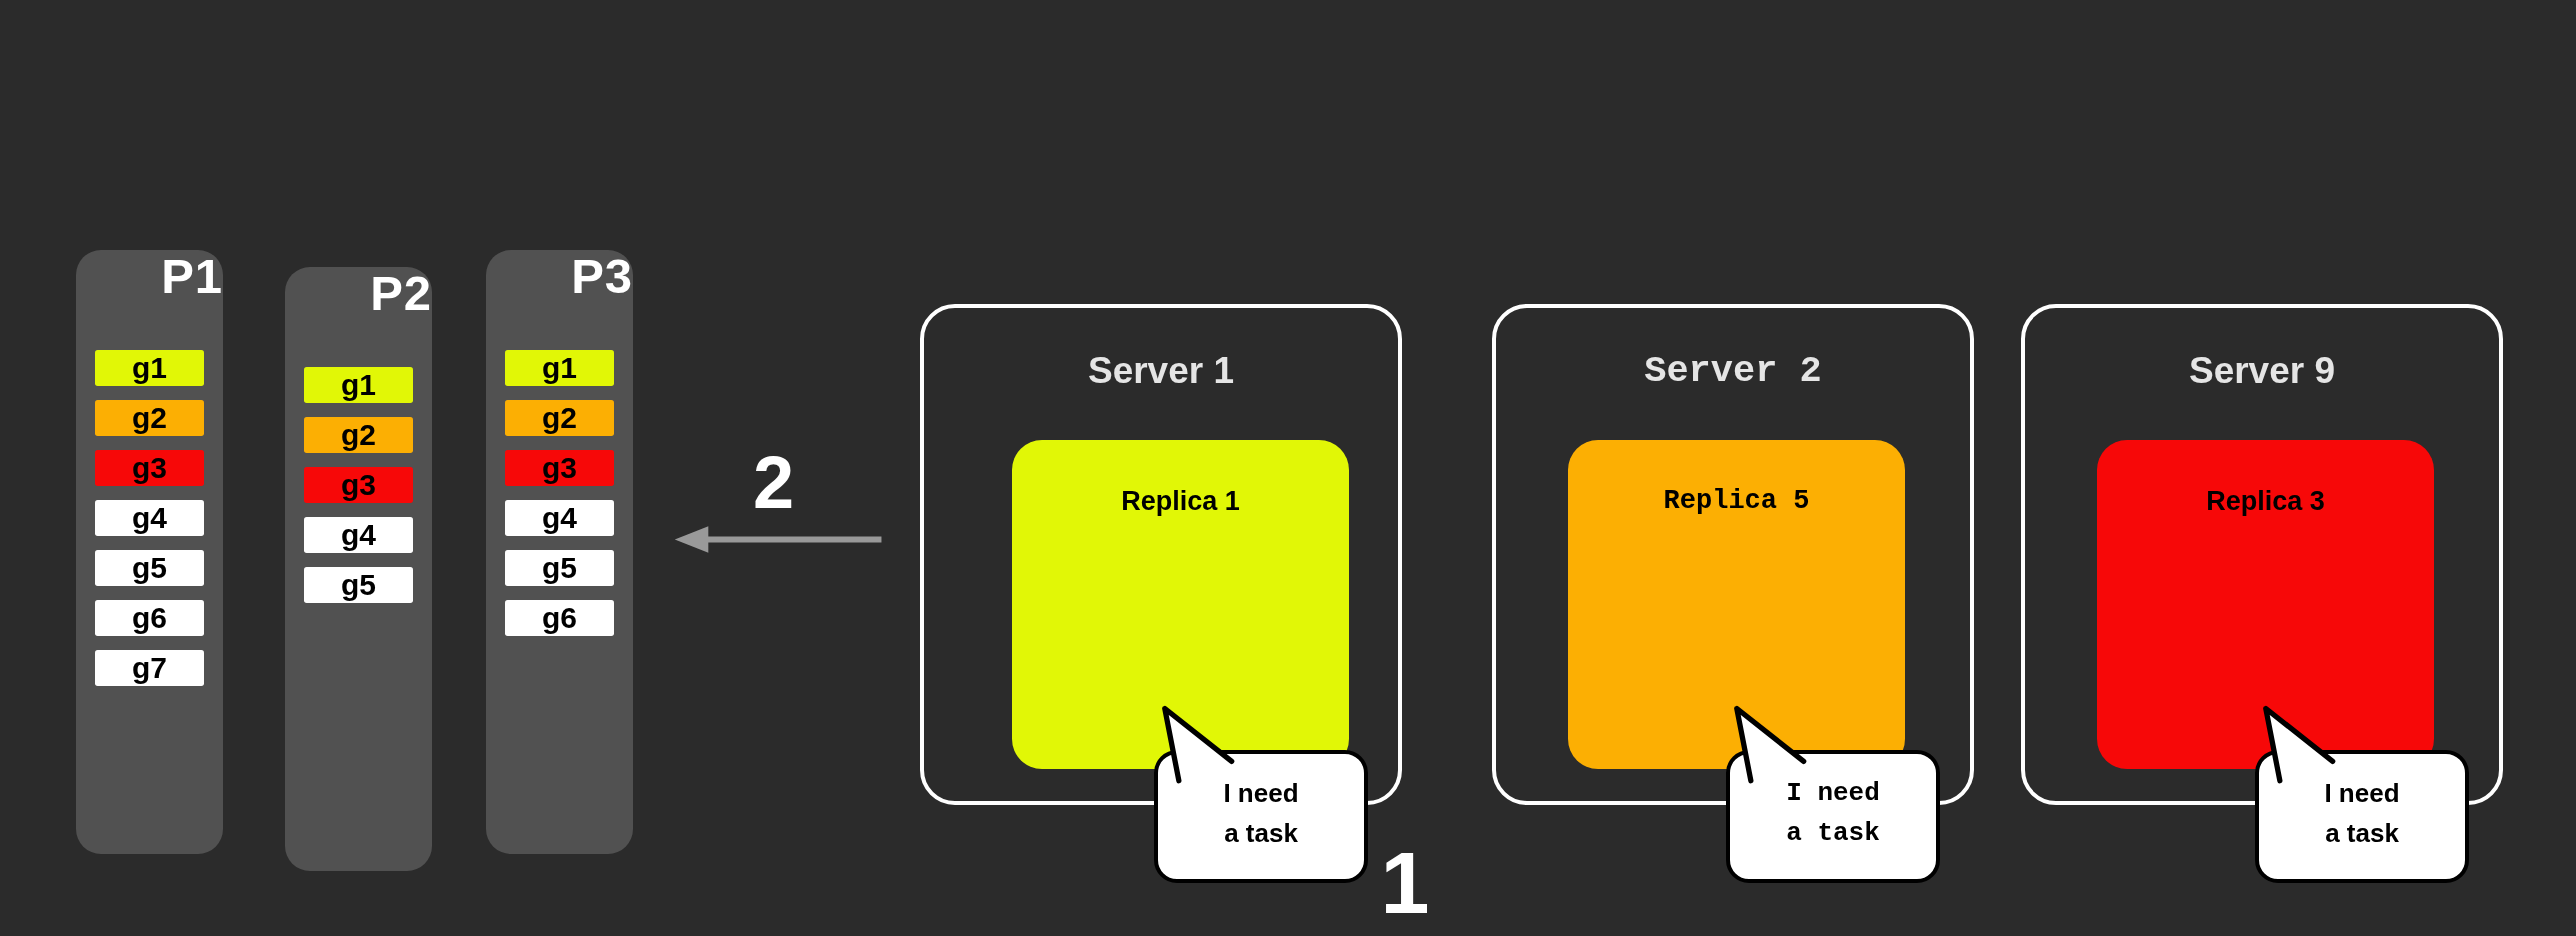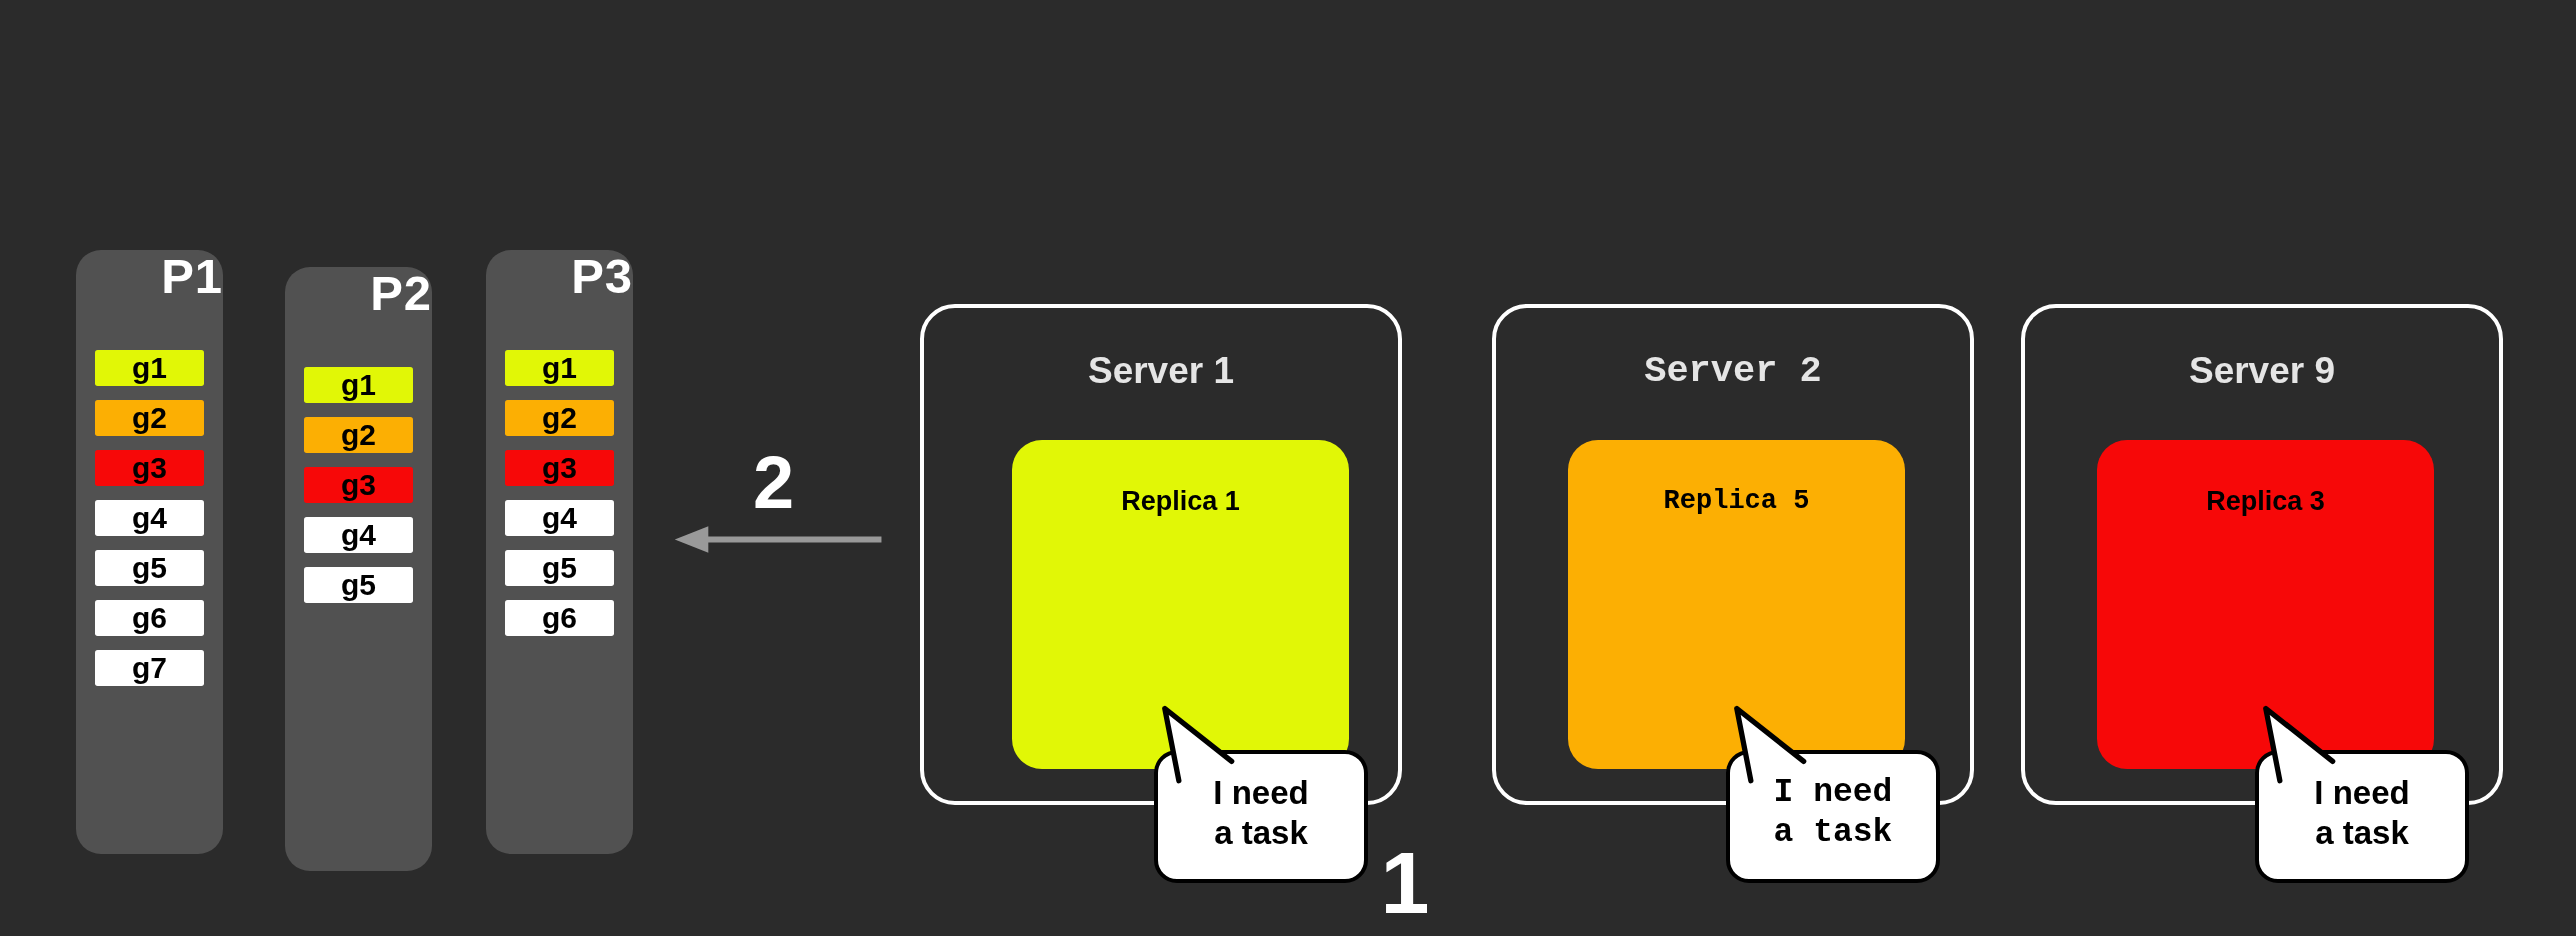--- a/index.html
+++ b/index.html
@@ -109,21 +109,21 @@
     left: 5.3px;
     top: -49px;
     width: 74px;
     height: 81px;
     overflow: visible;
   }
   .bubble-text {
     position: relative;
     text-align: center;
     padding-top: 19.4px;
-    font-size: 33px;
+    font-size: 26px;
     font-weight: bold;
     color: #000000;
     line-height: 40px;
   }
 
   
   #step1-label {
     position: absolute;
     left: 1352px;
     top: 832px;

